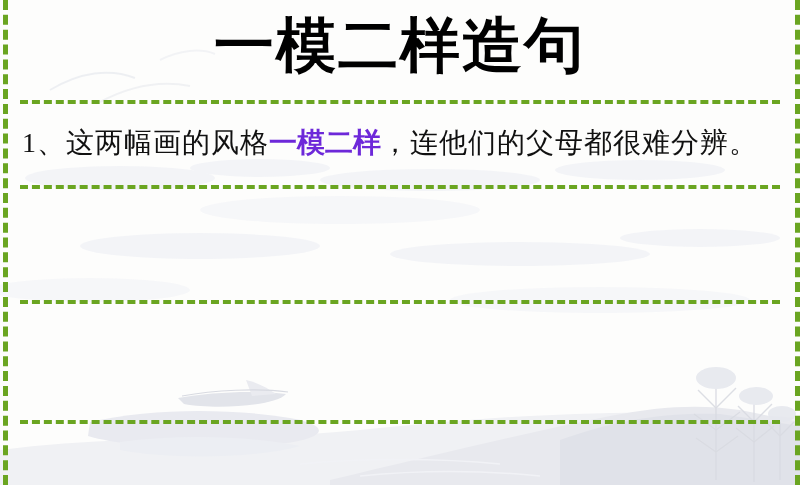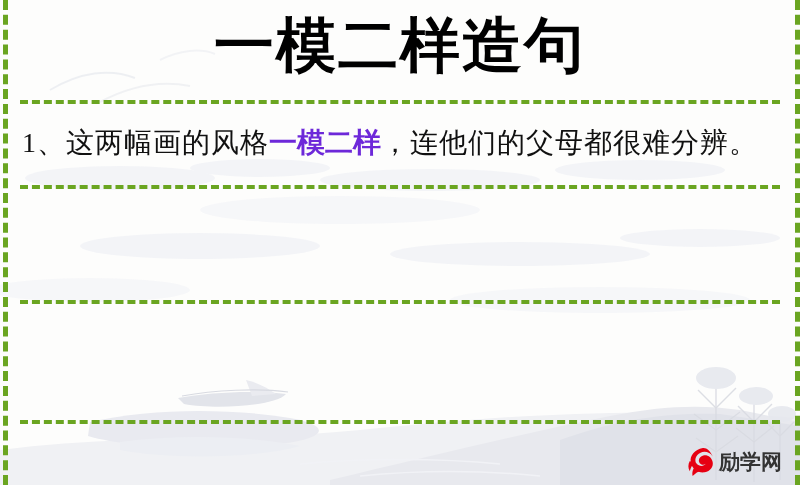--- a/index.html
+++ b/index.html
@@ -223,25 +223,14 @@
   <div class="divider" style="top:420px;"></div>
 
   <div class="title">一模二样造句</div>
 
   <div class="sentence" id="s1">
     <span>1、</span><span>这两幅画的风格</span><span class="kw">一模二样</span><span>，连他们的父母都很难分辨。</span>
   </div>
 
 
 
-  <div class="logo">
-    <svg class="logo-mark" viewBox="0 0 60 64">
-      <path d="M34 2 C16 6 6 18 8 32 C10 47 24 56 38 54 C50 52 57 42 55 32
-               C53 22 44 16 35 18 C28 20 24 26 26 32 C28 38 36 40 40 36
-               C36 42 26 42 21 36 C15 29 18 17 29 12 C38 8 50 11 55 20
-               C50 8 42 1 34 2 Z" fill="#e60012"></path>
-      <path d="M20 40 C14 44 10 52 12 62 C18 56 24 52 31 50 C25 48 21 45 20 40 Z" fill="#e60012"></path>
-      <path d="M6 30 C2 36 2 46 6 52 C8 44 11 38 16 34 C12 33 8 32 6 30 Z" fill="#e60012"></path>
-    </svg>
-    <span class="logo-text">励学网</span>
-  </div>
 
 </div>
 
 </body></html>

